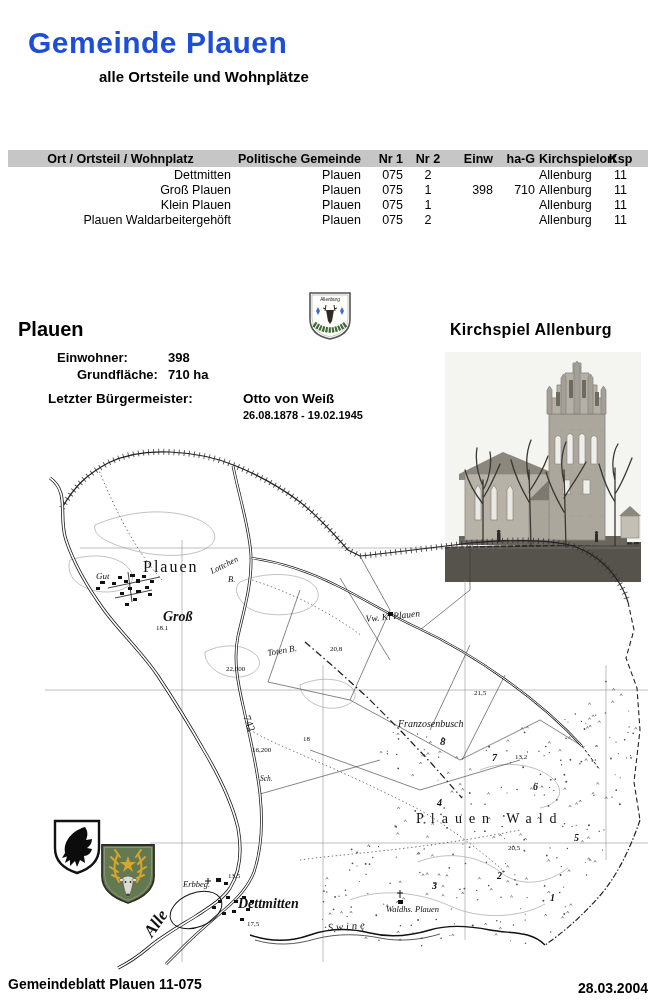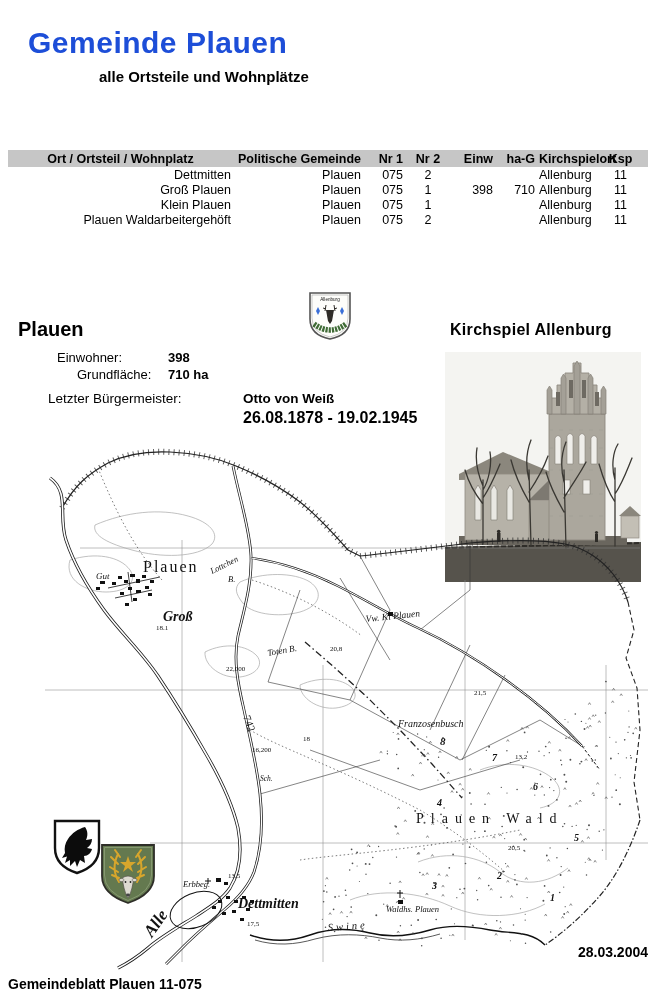--- a/index.html
+++ b/index.html
@@ -14,32 +14,32 @@
   
   #placelist{left:8px;top:150px;width:640px;border-collapse:collapse;table-layout:fixed;}
   #placelist th{background:#c6c6c6;font-size:12.5px;font-weight:bold;height:17px;padding:0 2px;white-space:nowrap;overflow:visible;}
   #placelist td{font-size:12.5px;height:15px;padding:0 2px;white-space:nowrap;}
   .c1{width:225px;} .c2{width:130px;} .c3{width:42px;} .c4{width:46px;}
   .c5{width:44px;} .c6{width:42px;} .c7{width:56px;} .c8{width:55px;}
   .al{text-align:right;margin-top:9px;} .ar{text-align:right;} .ac{text-align:center;}
 
   
   #place-name{left:18px;top:318px;font-size:20px;font-weight:bold;}
-  .lbl{font-weight:normal;font-size:13px;}
+  .lbl{font-weight:bold;font-size:13px;}
   #einw-lbl{left:57px;top:350px;} #einw-val{left:168px;top:350px;font-weight:bold;font-size:13px;}
   #grund-lbl{left:57px;top:367px;margin-left:20px;} #grund-val{left:168px;top:367px;font-weight:bold;font-size:13px;}
   #bgm-lbl{left:48px;top:391px;font-size:13.5px;}
   #bgm-name{left:243px;top:391px;font-size:13.5px;font-weight:bold;}
-  #bgm-dates{left:243px;top:409px;font-size:16px;font-weight:bold;}
+  #bgm-dates{left:243px;top:409px;font-size:11px;font-weight:bold;}
 
   #kirchspiel-title{left:450px;top:321px;font-size:16px;font-weight:bold;letter-spacing:0.3px;}
 
   
   #footer-left{left:8px;top:976px;font-size:14px;font-weight:bold;}
-  #footer-right{right:4px;top:944px;font-size:14px;font-weight:bold;}
+  #footer-right{right:4px;top:980px;font-size:14px;font-weight:bold;}
 
   
   text{fill:#111;}
   .ms{font-family:"Liberation Serif",serif;}
   .mi{font-family:"Liberation Serif",serif;font-style:italic;}
   .mb{font-family:"Liberation Serif",serif;font-style:italic;font-weight:bold;}
   .mn{font-family:"Liberation Serif",serif;font-size:7px;}
 </style>
 </head>
 <body>

